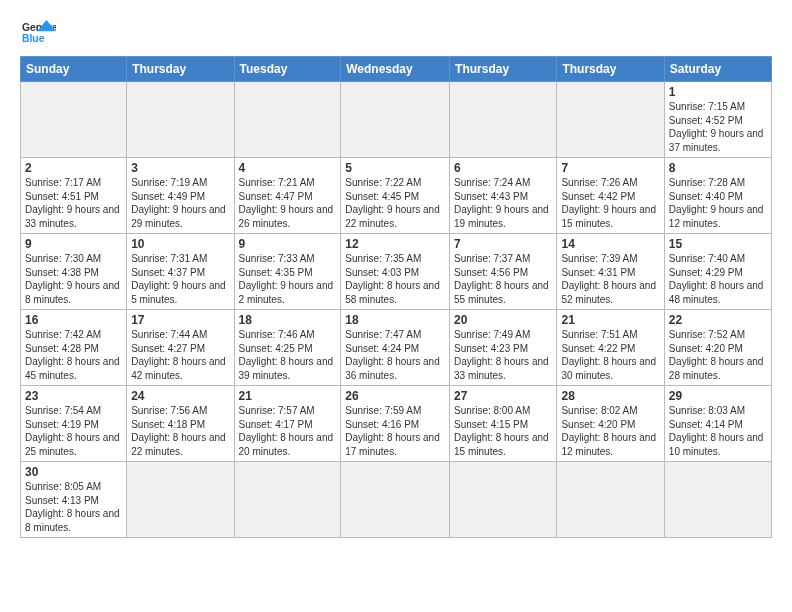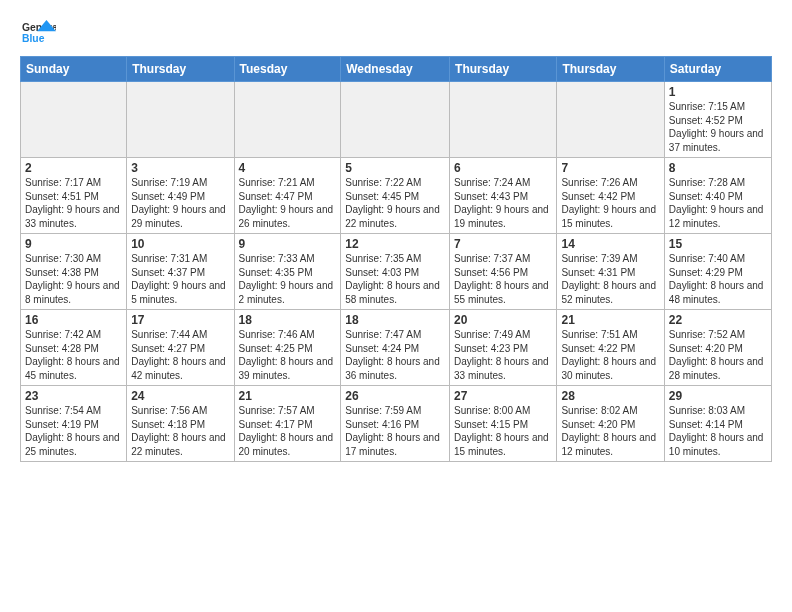--- a/index.html
+++ b/index.html
@@ -296,15 +296,29 @@
 Sunset: 4:20 PM
 Daylight: 8 hours and 12 minutes.</div>
           </td>
           <td>
             <span class="day-number">29</span>
             <div class="day-info">Sunrise: 8:03 AM
 Sunset: 4:14 PM
 Daylight: 8 hours and 10 minutes.</div>
           </td>
         </tr>
+        <tr>
+          <td>
+            <span class="day-number">30</span>
+            <div class="day-info">Sunrise: 8:05 AM
+Sunset: 4:13 PM
+Daylight: 8 hours and 8 minutes.</div>
+          </td>
+          <td class="gray-bg"></td>
+          <td class="gray-bg"></td>
+          <td class="gray-bg"></td>
+          <td class="gray-bg"></td>
+          <td class="gray-bg"></td>
+          <td class="gray-bg"></td>
+        </tr>
       </tbody>
   </table>
 </div>
 
 </body></html>

